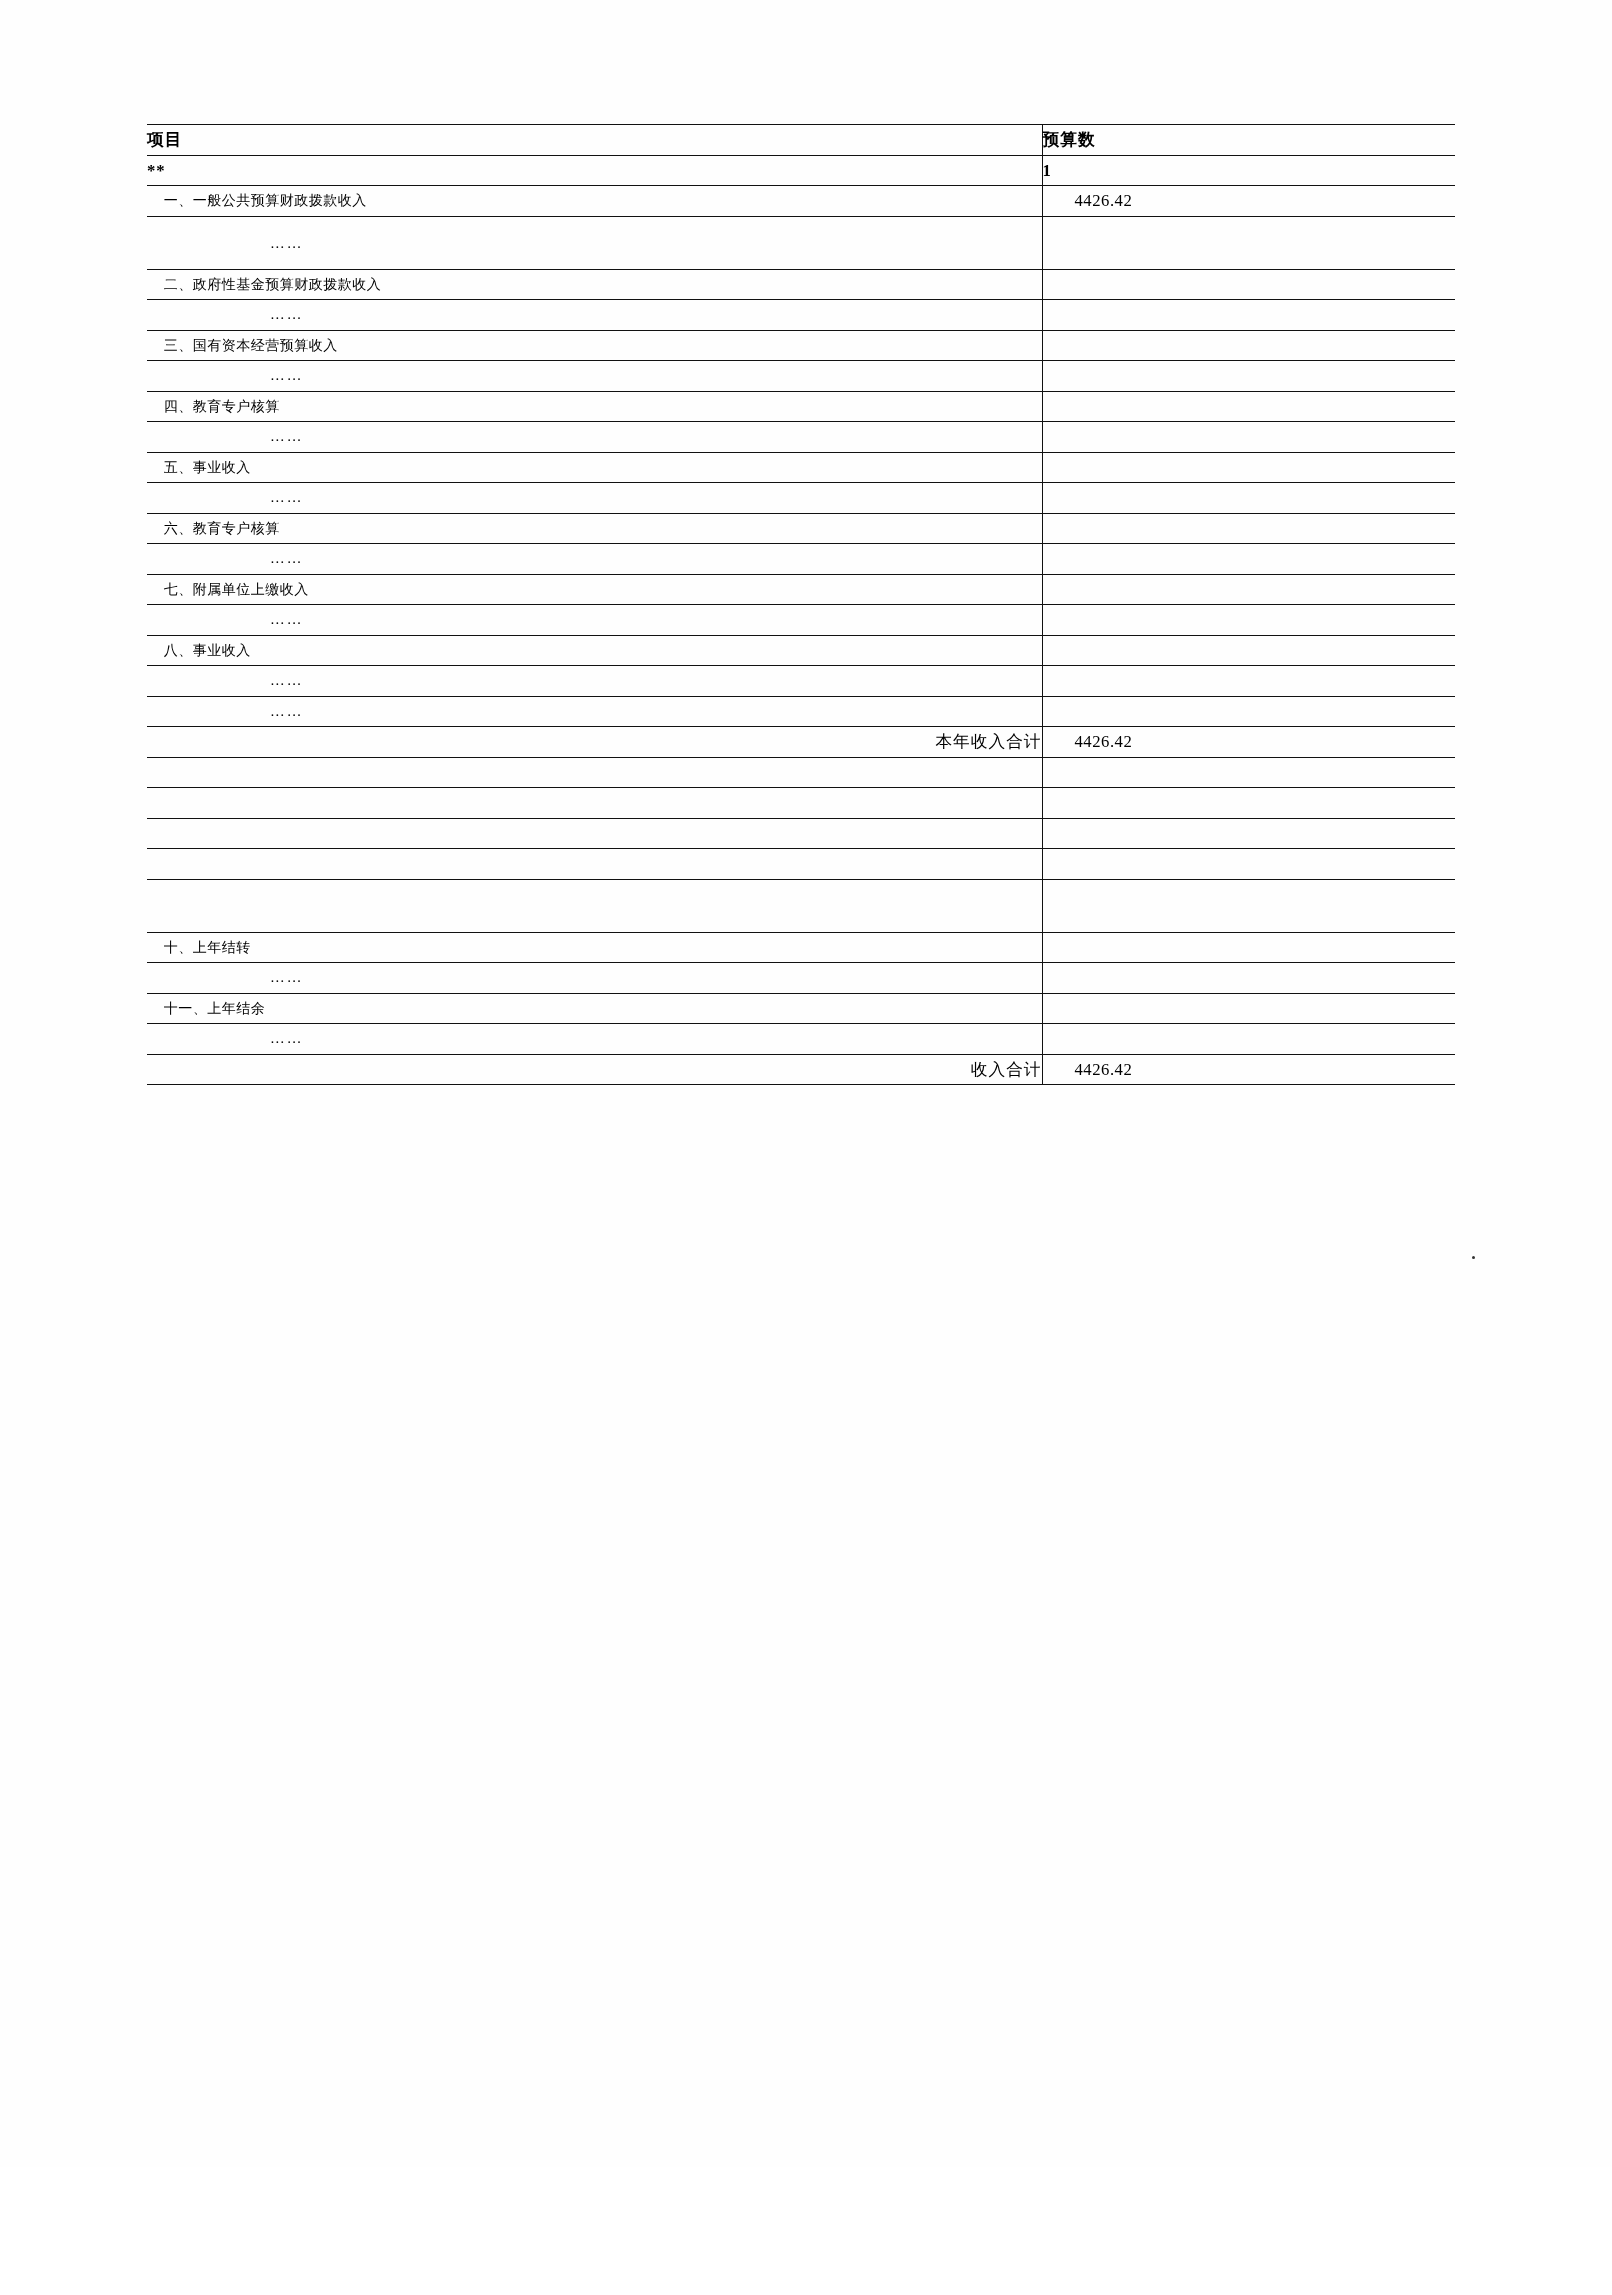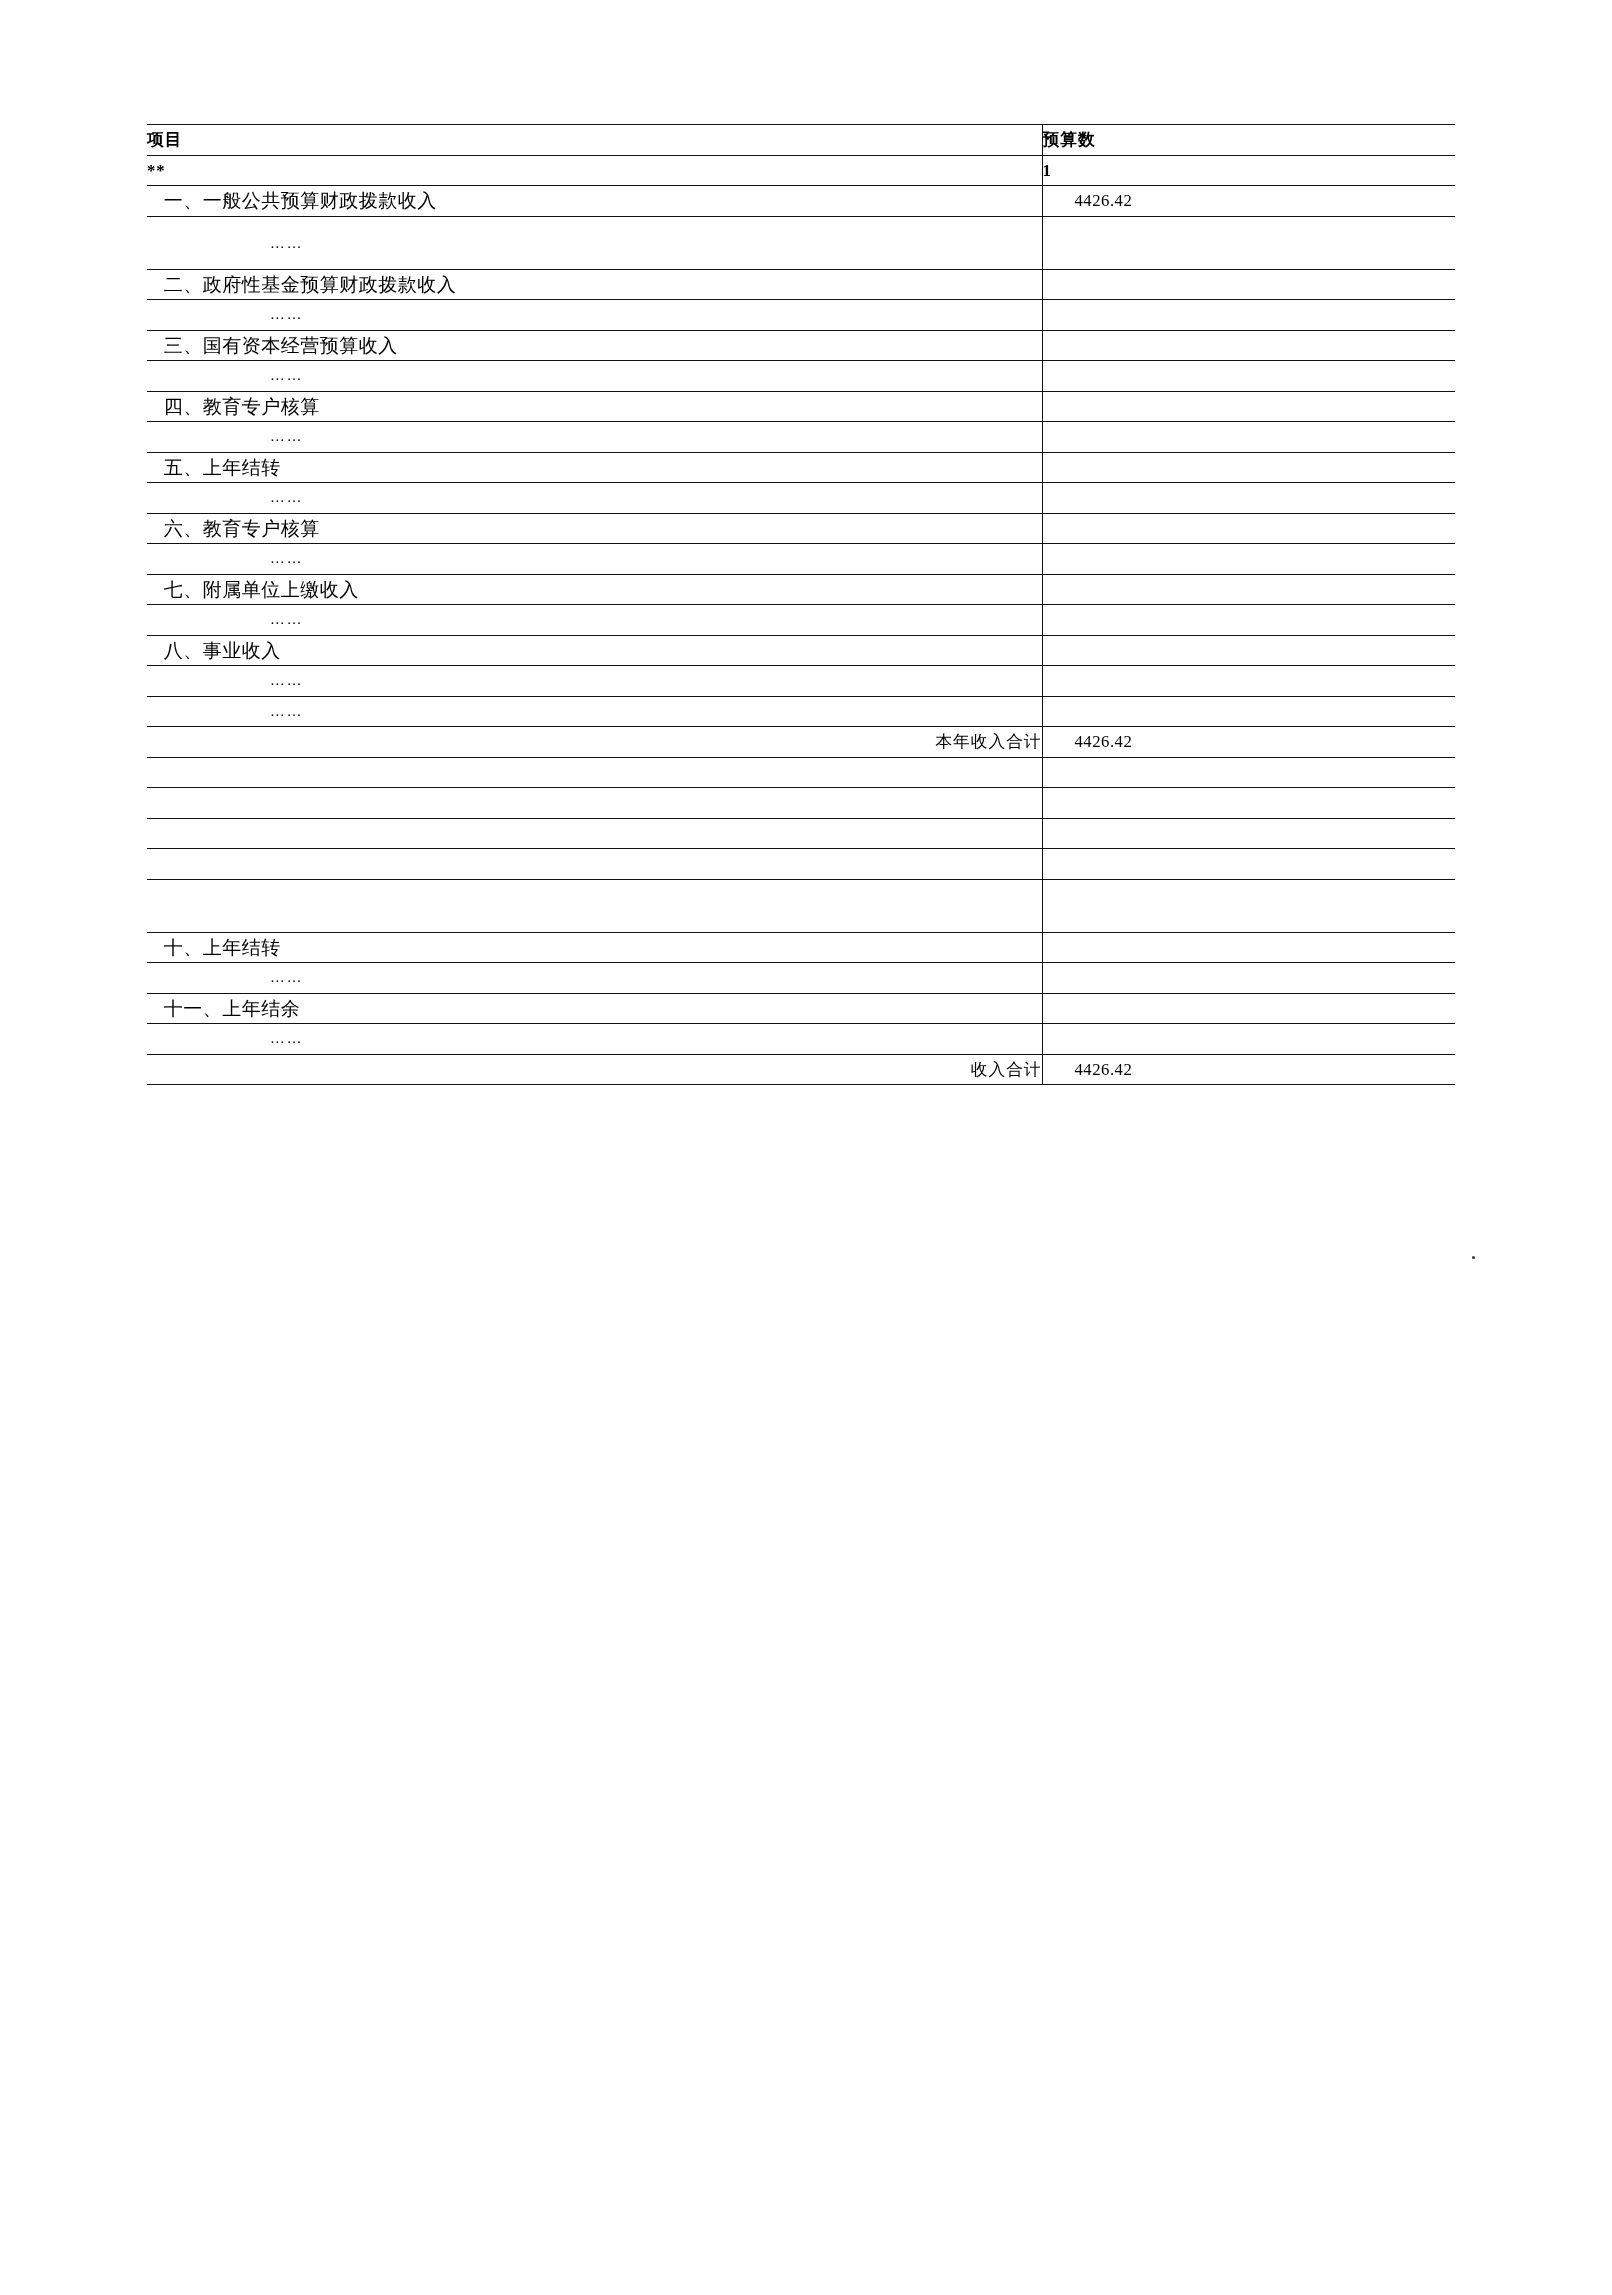--- a/index.html
+++ b/index.html
@@ -53,21 +53,21 @@
     position: relative;
     height: 29.5px;
   }
   .cell-val {
     position: relative;
     height: 29.5px;
   }
 
   .txt {
     display: block;
-    font-size: 19px;
+    font-size: 14px;
     line-height: 29.5px;
     white-space: nowrap;
   }
   .lvl1 { padding-left: 16.7px; letter-spacing: 0.5px; }
   .center-head {
     text-align: center;
     font-size: 16.7px;
     line-height: 29.5px;
     font-weight: 600;
     letter-spacing: 1px;
@@ -202,21 +202,21 @@
           <td class="cell-item">
             <span class="dots">……</span>
           </td>
           <td class="cell-val">
             <span class="num"></span>
           </td>
         </tr>
 
         <tr>
           <td class="cell-item">
-            <span class="txt lvl1">五、上年结转</span>
+            <span class="txt lvl1">五、事业收入</span>
           </td>
           <td class="cell-val">
             <span class="num"></span>
           </td>
         </tr>
         <tr>
           <td class="cell-item">
             <span class="dots">……</span>
           </td>
           <td class="cell-val">

